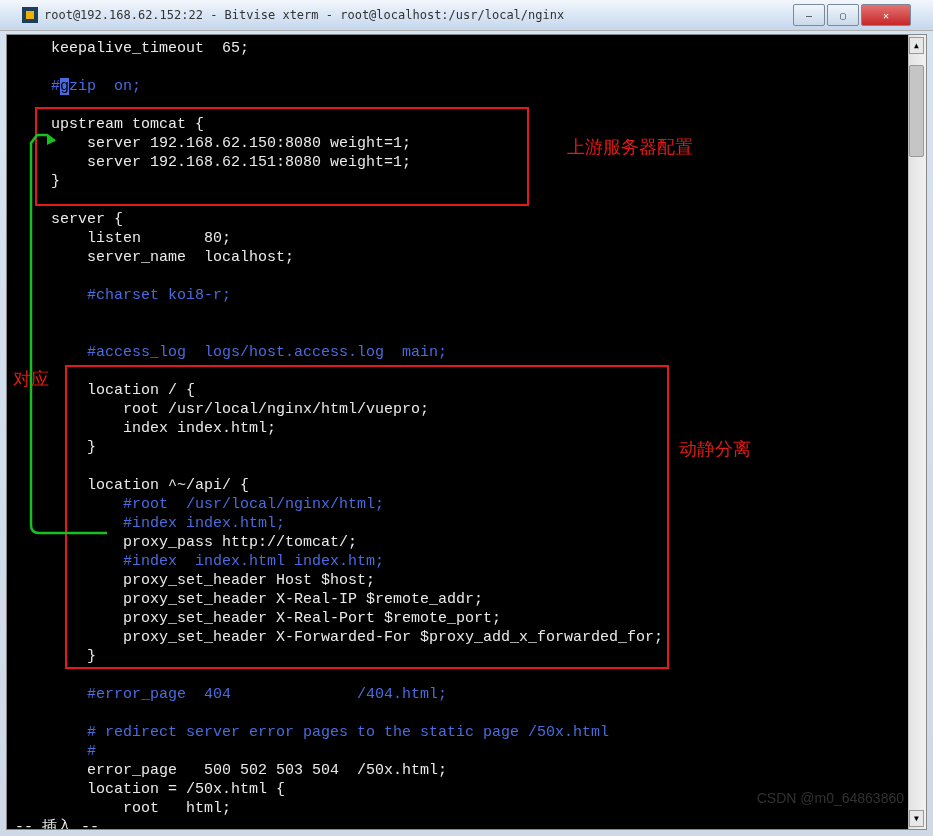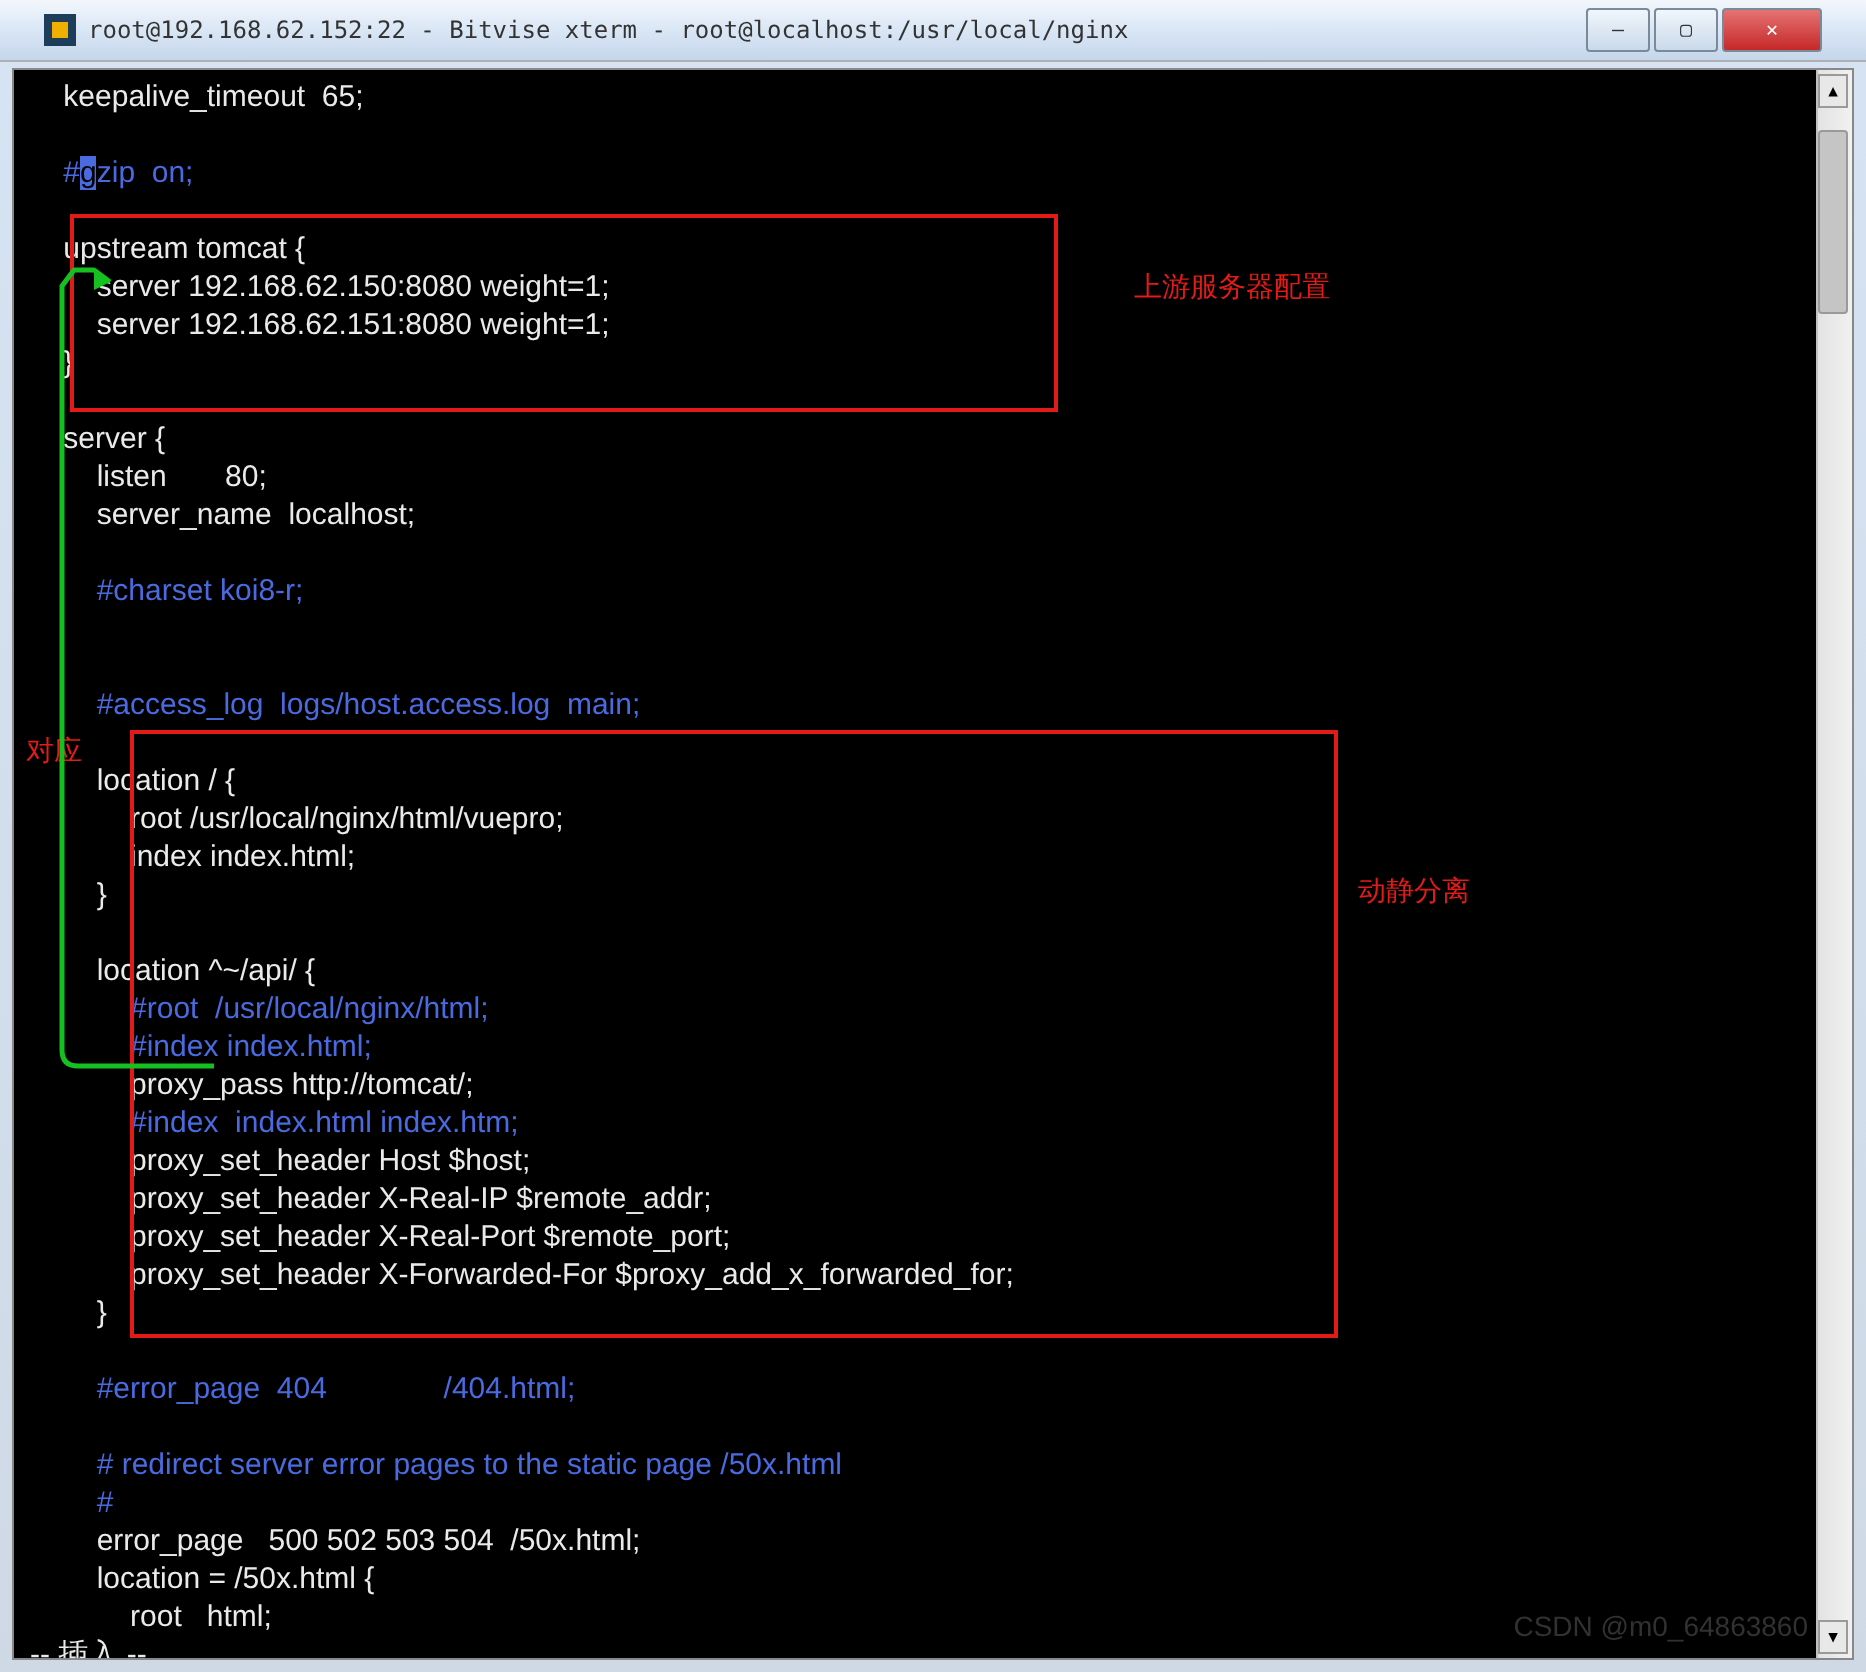--- a/index.html
+++ b/index.html
@@ -27,34 +27,34 @@
     content:""; position:absolute; top:0; right:0; width:17px; bottom:0;
     background:linear-gradient(to right,#e3e3e3,#f1f1f1);
     border-left:1px solid #c0c0c0;
   }
   .scroll-thumb { position:absolute; right:2px; top:30px; width:13px; height:90px; background:#c5c5c5; border:1px solid #9a9a9a; border-radius:2px; z-index:5;}
   .scroll-arrow { position:absolute; right:2px; width:13px; height:15px; background:#e8e8e8; border:1px solid #9a9a9a; display:flex; align-items:center; justify-content:center; font-size:8px; z-index:5;}
   .scroll-arrow.up { top:2px; }
   .scroll-arrow.down { bottom:2px; }
   .term {
     position:absolute; left:0; top:0; right:17px; bottom:0;
-    color:#fff; font-family:Liberation Sans, sans-serif; font-size:15px; line-height:19px;
+    color:#fff; font-family:Liberation Mono, monospace; font-size:15px; line-height:19px;
     white-space:pre;
     padding:4px 0 0 8px;
     overflow:hidden;
   }
   .blue { color:#4a6be0; }
   .white { color:#eaeaea; }
   .cursor { background:#4a6be0; color:#000; }
   
   .anno { position:absolute; left:0; top:0; right:17px; bottom:0; pointer-events:none; }
   .redbox { position:absolute; border:2px solid #e31b18; }
-  .redtext { position:absolute; color:#e31b18; font-size:14px; font-family:Liberation Mono, monospace; font-weight:500; pointer-events:none;}
+  .redtext { position:absolute; color:#e31b18; font-size:18px; font-family:Liberation Mono, monospace; font-weight:500; pointer-events:none;}
   svg.arrow { position:absolute; left:0; top:0; width:100%; height:100%; }
-  .watermark { position:absolute; right:22px; bottom:8px; color:#5a5a5a; font-size:14px; font-family:Arial,sans-serif; opacity:0.55; }
+  .watermark { position:absolute; right:22px; bottom:23px; color:#5a5a5a; font-size:14px; font-family:Arial,sans-serif; opacity:0.55; }
 </style>
 </head>
 <body>
 
 <div class="titlebar">
   <div class="icon">
     <svg width="14" height="14">
         <rect x="0" y="0" width="14" height="14" fill="#1e3d59"></rect>
         <rect x="3" y="3" width="8" height="8" fill="#f0b000"></rect>
       </svg>

